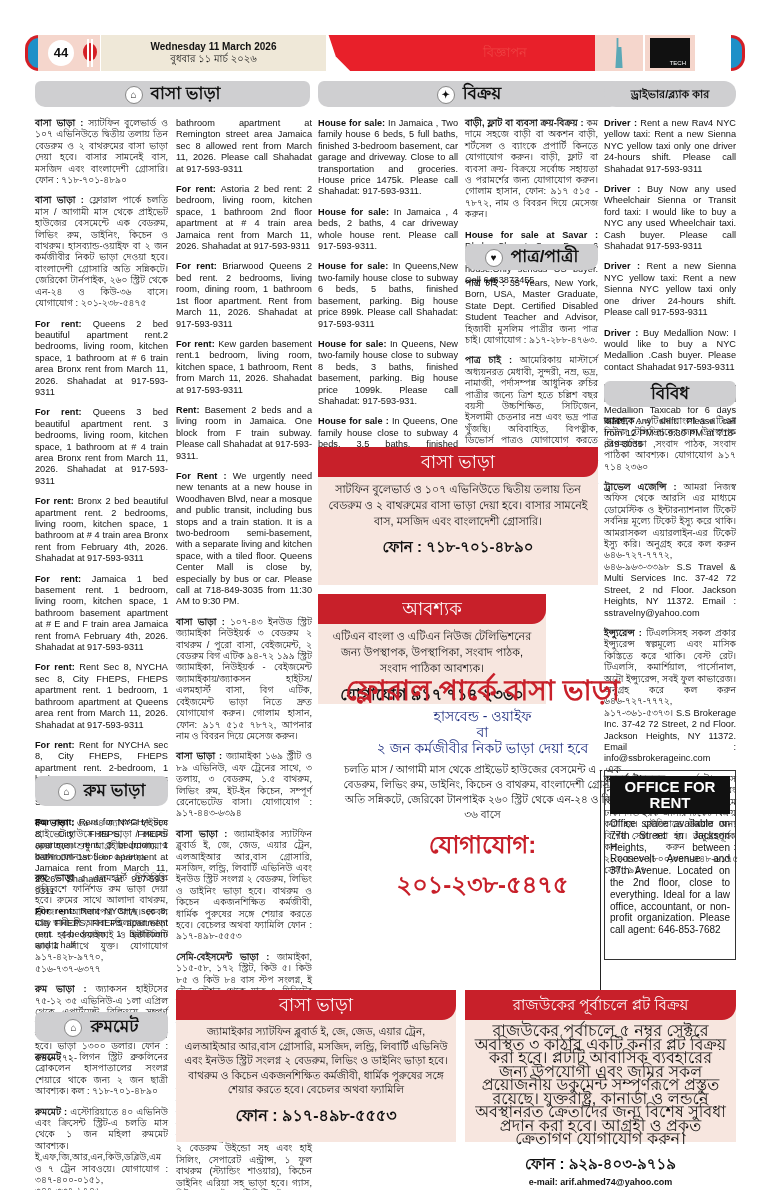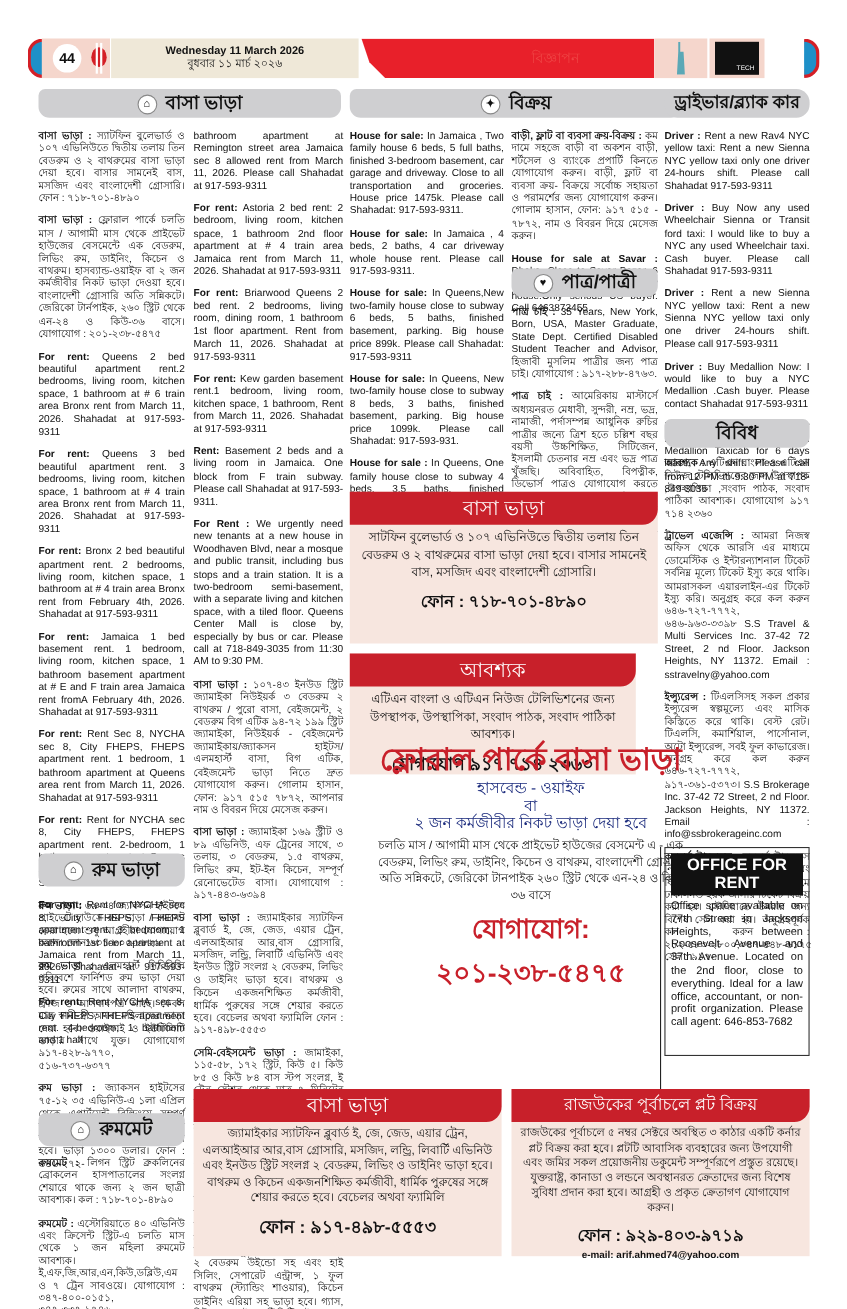--- a/index.html
+++ b/index.html
@@ -72,21 +72,21 @@
   <div class="hlogo">
       <div class="box">
         <span>TECH</span>
       </div>
     </div>
   <div class="hcap right"></div>
 </div>
 
 <div class="sh" style="left:35px;top:81px;width:275px;"><span class="ico">⌂</span><span>বাসা ভাড়া</span></div>
 <div class="sh" style="left:318px;top:81px;width:302px;"><span class="ico">✦</span><span>বিক্রয়</span></div>
-<div class="sh" style="left:604px;top:81px;width:132px;font-size:16px;border-radius:12px;"><span>ড্রাইভার/ব্ল্যাক কার</span></div>
+<div class="sh" style="left:604px;top:81px;width:132px;font-size:11px;border-radius:12px;"><span>ড্রাইভার/ব্ল্যাক কার</span></div>
 
 <div class="col" id="c1" style="left:35px;top:118px;width:133px;">
     <p><b>বাসা ভাড়া : </b><span>স্যাটফিন বুলেভার্ড ও ১০৭ এভিনিউতে দ্বিতীয় তলায় তিন বেডরুম ও ২ বাথরুমের বাসা ভাড়া দেয়া হবে। বাসার সামনেই বাস, মসজিদ এবং বাংলাদেশী গ্রোসারি। ফোন : ৭১৮-৭০১-৪৮৯০</span></p>
     <p><b>বাসা ভাড়া : </b><span>ফ্লোরাল পার্কে চলতি মাস / আগামী মাস থেকে প্রাইভেট হাউজের বেসমেন্টে এক বেডরুম, লিভিং রুম, ডাইনিং, কিচেন ও বাথরুম। হাসব্যান্ড-ওয়াইফ বা ২ জন কর্মজীবীর নিকট ভাড়া দেওয়া হবে। বাংলাদেশী গ্রোসারি অতি সন্নিকটে। জেরিকো টার্নপাইক, ২৬০ স্ট্রিট থেকে এন-২৪ ও কিউ-৩৬ বাসে। যোগাযোগ : ২০১-২৩৮-৫৪৭৫</span></p>
     <p><b>For rent: </b><span>Queens 2 bed beautiful apartment rent.2 bedrooms, living room, kitchen space, 1 bathroom at # 6 train area Bronx rent from March 11, 2026. Shahadat at 917-593-9311</span></p>
     <p><b>For rent: </b><span>Queens 3 bed beautiful apartment rent. 3 bedrooms, living room, kitchen space, 1 bathroom at # 4 train area Bronx rent from March 11, 2026. Shahadat at 917-593-9311</span></p>
     <p><b>For rent: </b><span>Bronx 2 bed beautiful apartment rent. 2 bedrooms, living room, kitchen space, 1 bathroom at # 4 train area Bronx rent from February 4th, 2026. Shahadat at 917-593-9311</span></p>
     <p><b>For rent: </b><span>Jamaica 1 bed basement rent. 1 bedroom, living room, kitchen space, 1 bathroom basement apartment at # E and F train area Jamaica rent fromA February 4th, 2026. Shahadat at 917-593-9311</span></p>
     <p><b>For rent: </b><span>Rent Sec 8, NYCHA sec 8, City FHEPS, FHEPS apartment rent. 1 bedroom, 1 bathroom apartment at Queens area rent from March 11, 2026. Shahadat at 917-593-9311</span></p>
     <p><b>For rent: </b><span>Rent for NYCHA sec 8, City FHEPS, FHEPS apartment rent. 2-bedroom, 1 bathroom apartment at Queens area rent from March 11, 2026. Shahadat at 917-593-9311</span></p>
@@ -149,21 +149,21 @@
     <p><b>ট্রাভেল এজেন্সি : </b><span>আমরা নিজস্ব অফিস থেকে আরসি এর মাধ্যমে ডোমেস্টিক ও ইন্টারন্যাশনাল টিকেট সর্বনিম্ন মূল্যে টিকেট ইস্যু করে থাকি। আমরাসকল এয়ারলাইন-এর টিকেট ইস্যু করি। অনুগ্রহ করে কল করুন ৬৪৬-৭২৭-৭৭৭২, ৬৪৬-৯৬৩-৩৩৯৮ S.S Travel &amp; Multi Services Inc. 37-42 72 Street, 2 nd Floor. Jackson Heights, NY 11372. Email : sstravelny@yahoo.com</span></p>
     <p><b>ইন্স্যুরেন্স : </b><span>টিএলসিসহ সকল প্রকার ইন্স্যুরেন্স স্বল্পমূল্যে এবং মাসিক কিস্তিতে করে থাকি। বেস্ট রেট। টিএলসি, কমার্শিয়াল, পার্সোনাল, অটো ইন্স্যুরেন্স, সবই ফুল কাভারেজ। অনুগ্রহ করে কল করুন ৬৪৬-৭২৭-৭৭৭২, ৯১৭-৩৬১-৫৩৭৩। S.S Brokerage Inc. 37-42 72 Street, 2 nd Floor. Jackson Heights, NY 11372. Email : info@ssbrokerageinc.com</span></p>
     <p><b>কনকর্ড ট্রাভেলস : </b><span>কনকর্ড ট্রাভেলস নিউইয়র্কের সবচেয়ে পুরনো এবং বিশ্বস্ত ট্রাভেলস। সবচেয়ে কম দামে ঢাকা-নিউ ইয়র্ক আসার টিকেট বিক্রয় করা হয়। সৌদিয়াতে উমরার জন্য বিশেষ সেল করা হয়। অনুগ্রহপূর্বক কল করুন : ২১২-৫৮৩-২৮০০,৩৪৭-৪৪৮-৬১৭৫ সেল : ৯১৭-</span></p>
   </div>
 
 <div class="rad" style="left:318px;top:447px;width:280px;height:138px;">
   <div class="rh">বাসা ভাড়া</div>
   <div class="rb">সাটফিন বুলেভার্ড ও ১০৭ এভিনিউতে দ্বিতীয় তলায় তিন বেডরুম ও ২ বাথরুমের বাসা ভাড়া দেয়া হবে। বাসার সামনেই বাস, মসজিদ এবং বাংলাদেশী গ্রোসারি।</div>
   <div class="rp">ফোন : ৭১৮-৭০১-৪৮৯০</div>
 </div>
-<div class="rad" style="left:318px;top:594px;width:260px;height:110px;">
+<div class="rad" style="left:318px;top:594px;width:228px;height:110px;">
   <div class="rh">আবশ্যক</div>
   <div class="rb">এটিএন বাংলা ও এটিএন নিউজ টেলিভিশনের জন্য উপস্থাপক, উপস্থাপিকা, সংবাদ পাঠক, সংবাদ পাঠিকা আবশ্যক।</div>
   <div class="rp" style="font-size:16px;">যোগাযোগ ৯১৭ ৭১৪ ২৩৬০</div>
 </div>
 <div class="floral" style="top:674px;margin-left:22px;">
   <div class="ft">ফ্লোরাল পার্কে বাসা ভাড়া</div>
   <div class="fs">হাসবেন্ড - ওয়াইফ</div>
   <div class="fs">বা</div>
   <div class="fs">২ জন কর্মজীবীর নিকট ভাড়া দেয়া হবে</div>
   <div class="fb">চলতি মাস / আগামী মাস থেকে প্রাইভেট হাউজের বেসমেন্ট এ - এক বেডরুম, লিভিং রুম, ডাইনিং, কিচেন ও বাথরুম, বাংলাদেশী গ্রোসারী অতি সন্নিকটে, জেরিকো টানপাইক ২৬০ স্ট্রিট থেকে এন-২৪ ও কিউ ৩৬ বাসে</div>
@@ -174,16 +174,16 @@
   <div class="oh">OFFICE FOR RENT</div>
   <div class="ob">Office space available on 77th Street in Jackson Heights, between Roosevelt Avenue and 37th Avenue. Located on the 2nd floor, close to everything. Ideal for a law office, accountant, or non-profit organization. Please call agent: 646-853-7682</div>
 </div>
 <div class="rad" style="left:176px;top:990px;width:280px;height:152px;">
   <div class="rh">বাসা ভাড়া</div>
   <div class="rb" style="font-size:10.5px;line-height:14.5px;">জ্যামাইকার স্যাটফিন ব্লুবার্ড ই, জে, জেড, এয়ার ট্রেন, এলআইআর আর,বাস গ্রোসারি, মসজিদ, লন্ড্রি, লিবার্টি এভিনিউ এবং ইনউড স্ট্রিট সংলগ্ন ২ বেডরুম, লিভিং ও ডাইনিং ভাড়া হবে। বাথরুম ও কিচেন একজনশিক্ষিত কর্মজীবী, ধার্মিক পুরুষের সঙ্গে শেয়ার করতে হবে। বেচেলর অথবা ফ্যামিলি</div>
   <div class="rp" style="font-size:16px;">ফোন : ৯১৭-৪৯৮-৫৫৫৩</div>
 </div>
 <div class="rad" style="left:465px;top:990px;width:271px;height:152px;">
   <div class="rh" style="font-size:15px;">রাজউকের পূর্বাচলে প্লট বিক্রয়</div>
-  <div class="rb" style="font-size:10px;line-height:13.5px;">রাজউকের পূর্বাচলে ৫ নম্বর সেক্টরে অবস্থিত ৩ কাঠার একটি কর্নার প্লট বিক্রয় করা হবে। প্লটটি আবাসিক ব্যবহারের জন্য উপযোগী এবং জমির সকল প্রয়োজনীয় ডকুমেন্ট সম্পূর্ণরূপে প্রস্তুত রয়েছে। যুক্তরাষ্ট্র, কানাডা ও লন্ডনে অবস্থানরত ক্রেতাদের জন্য বিশেষ সুবিধা প্রদান করা হবে। আগ্রহী ও প্রকৃত ক্রেতাগণ যোগাযোগ করুন।</div>
+  <div class="rb" style="font-size:16px;line-height:13.5px;">রাজউকের পূর্বাচলে ৫ নম্বর সেক্টরে অবস্থিত ৩ কাঠার একটি কর্নার প্লট বিক্রয় করা হবে। প্লটটি আবাসিক ব্যবহারের জন্য উপযোগী এবং জমির সকল প্রয়োজনীয় ডকুমেন্ট সম্পূর্ণরূপে প্রস্তুত রয়েছে। যুক্তরাষ্ট্র, কানাডা ও লন্ডনে অবস্থানরত ক্রেতাদের জন্য বিশেষ সুবিধা প্রদান করা হবে। আগ্রহী ও প্রকৃত ক্রেতাগণ যোগাযোগ করুন।</div>
   <div class="rp" style="font-size:15px;">ফোন : ৯২৯-৪০৩-৯৭১৯</div>
   <div style="font-size:9px;font-weight:bold;text-align:center;">e-mail: arif.ahmed74@yahoo.com</div>
 </div>
 
 </body></html>

